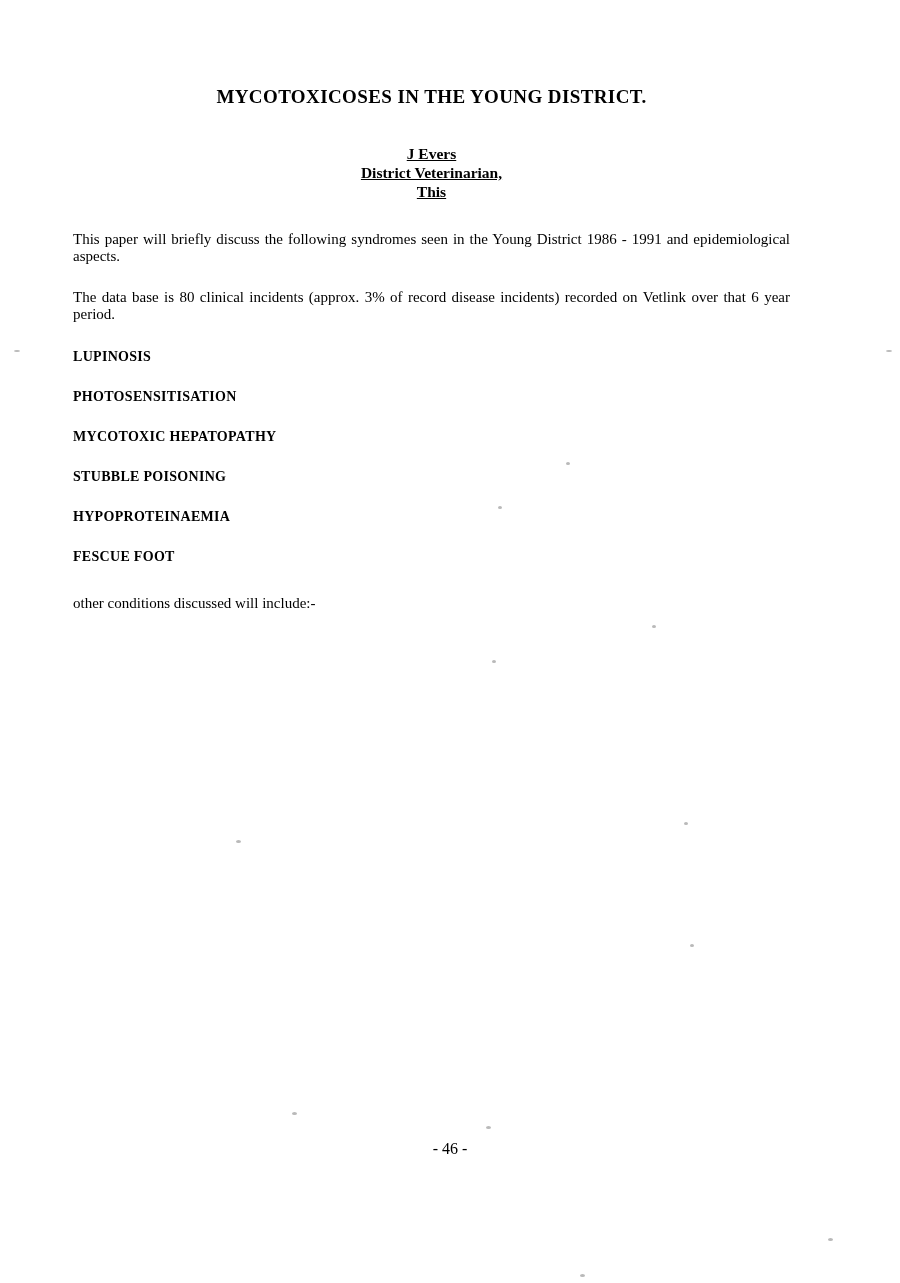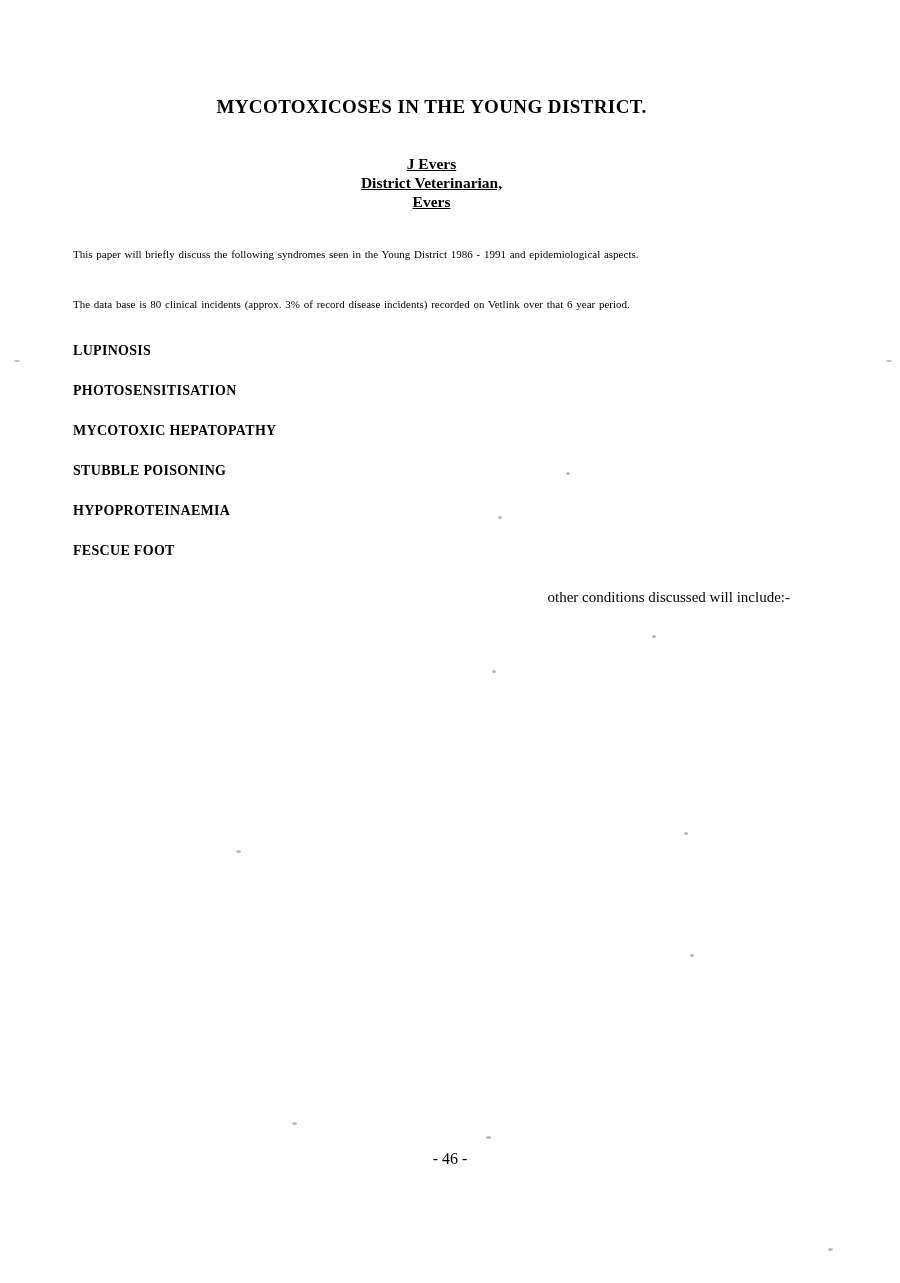--- a/index.html
+++ b/index.html
@@ -10,21 +10,21 @@
   body {
     width: 900px;
     height: 1283px;
     position: relative;
     font-family: "Liberation Serif", serif;
     color: #000000;
     overflow: hidden;
   }
   .page {
     position: absolute;
-    left: 0; top: 10px;
+    left: 0; top: 0;
     width: 900px;
     height: 1039px;
     background: #fff;
   }
   .content {
     position: absolute;
     left: 73px;
     top: 80px;
     width: 717px;
   }
@@ -41,43 +41,42 @@
     font-weight: bold;
     font-size: 15.5px;
     line-height: 19px;
     margin-top: 36px;
     text-decoration: underline;
   }
   .byline div {
     margin: 0;
   }
   .para {
-    font-size: 11px;
-    line-height: 26px;
+    font-size: 15px;
+    line-height: 17px;
     text-align: justify;
     margin-top: 30px;
     word-spacing: 1px;
   }
   .para.second {
     margin-top: 24px;
   }
   .list {
     margin-top: 26px;
   }
   .heading-item {
     font-weight: bold;
     font-size: 14px;
     letter-spacing: 0.3px;
     margin-bottom: 24px;
   }
   .subnote {
     font-size: 15px;
     margin-top: 30px;
     margin-bottom: 24px;
-    text-align: right;
   }
   .list-second .heading-item {
     margin-bottom: 24px;
   }
   .page-number {
     position: absolute;
     left: 0;
     top: 1140px;
     width: 900px;
     text-align: center;
@@ -111,21 +110,21 @@
   <div class="speck" style="left:828px; top:1238px; width:5px; height:3px;"></div>
   <div class="speck" style="left:580px; top:1274px; width:5px; height:3px;"></div>
 
   <div class="content">
 
     <h1 class="doc-title">MYCOTOXICOSES IN THE YOUNG DISTRICT.</h1>
 
     <div class="byline">
       <div>J Evers</div>
       <div>District Veterinarian,</div>
-      <div>Evers</div>
+      <div>This</div>
     </div>
 
     <p class="para">This paper will briefly discuss the following syndromes seen in the Young District 1986 - 1991 and epidemiological aspects.</p>
     <p class="para second">The data base is 80 clinical incidents (approx. 3% of record disease incidents) recorded on Vetlink over that 6 year period.</p>
 
     <div class="list">
       <div class="heading-item">LUPINOSIS</div>
       <div class="heading-item">PHOTOSENSITISATION</div>
       <div class="heading-item">MYCOTOXIC HEPATOPATHY</div>
       <div class="heading-item">STUBBLE POISONING</div>

